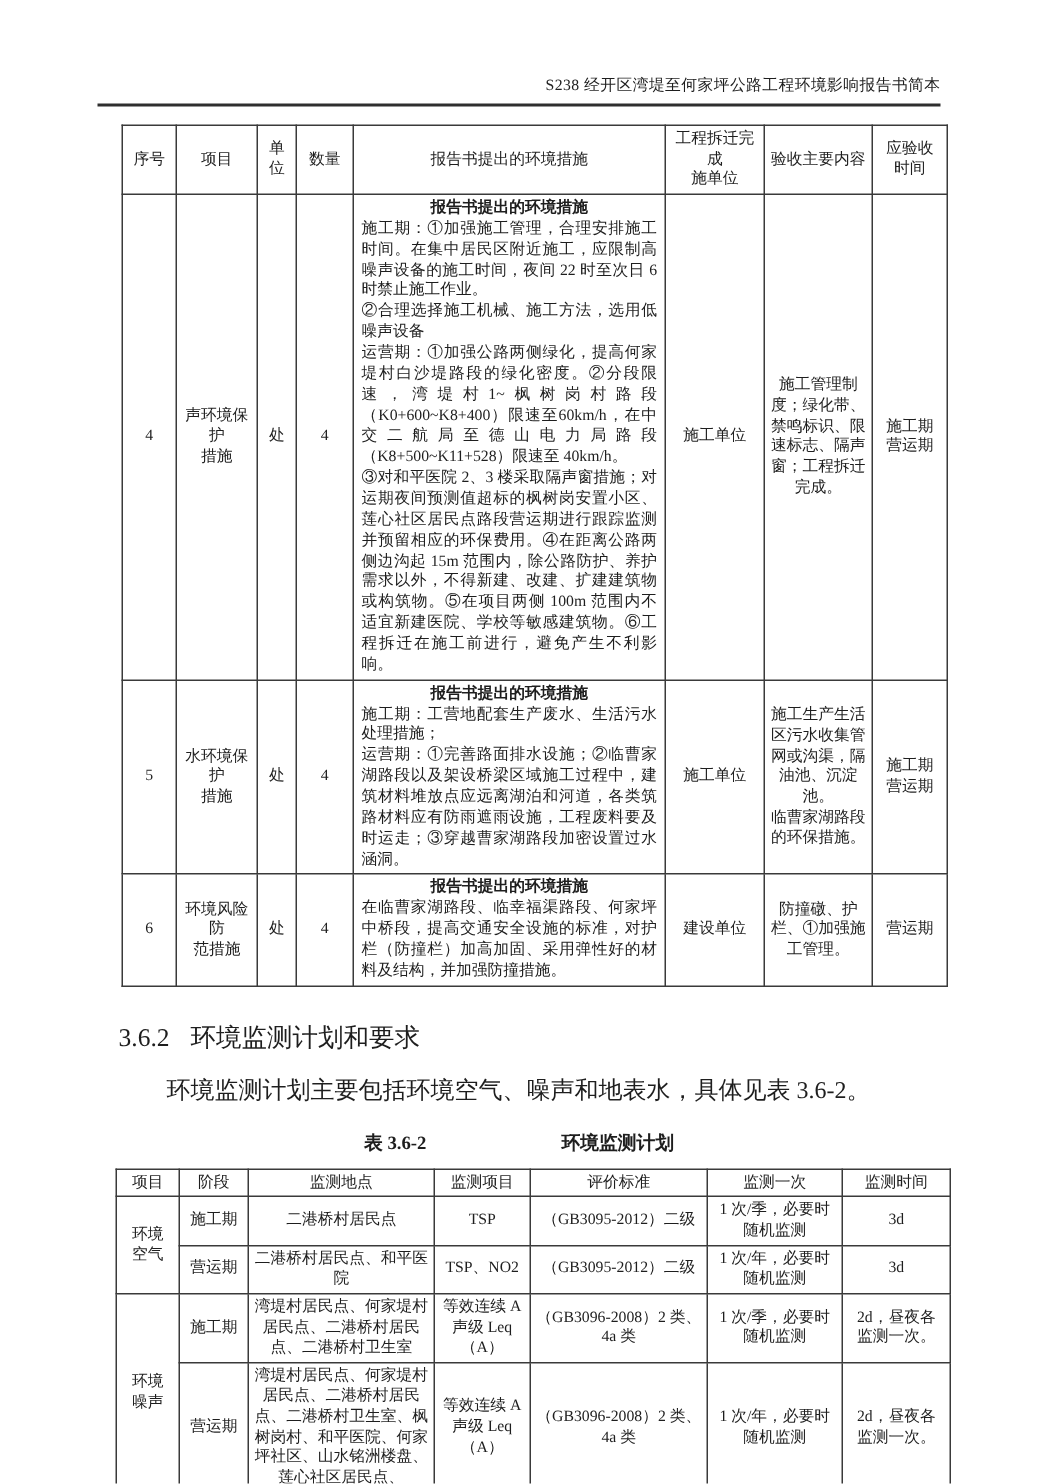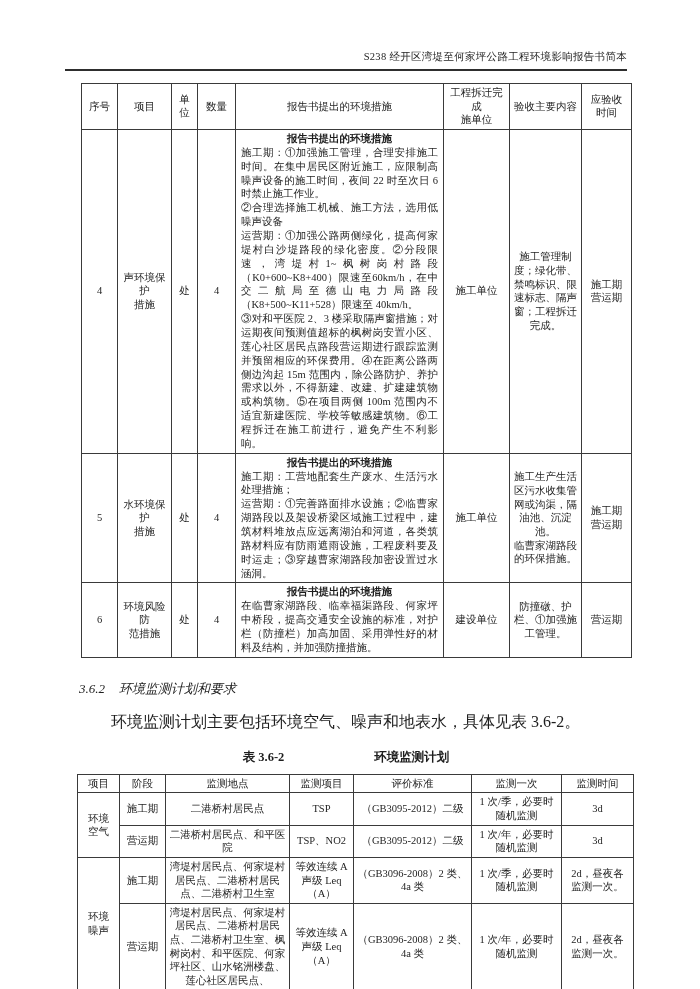--- a/index.html
+++ b/index.html
@@ -28,21 +28,21 @@
   .t1 { width: 550px; margin-left: 16px; }
   .t2 { width: 556px; margin-left: 12px; }
 
   .t1 td.measures {
     text-align: justify; vertical-align: top;
     white-space: normal; padding: 2px 5px;
   }
   .t1 td.measures p { margin: 0; line-height: 1.32; }
   .t1 td.measures p.mh { font-weight: bold; text-align: center; }
 
-  .section-heading { font-size: 13px; margin: 22px 0 0 14px; font-style: italic; }
+  .section-heading { font-size: 17px; margin: 22px 0 0 14px; }
   .section-heading .num { margin-right: 14px; }
   .body-para { font-size: 16px; margin: 14px 0 0 14px; text-indent: 2em; }
   .caption { font-size: 12.5px; font-weight: bold; text-align: center; margin: 16px 0 8px 0; }
   .caption .cap-label { margin-right: 90px; }
 </style>
 </head>
 <body>
 
 <div class="page">
 

